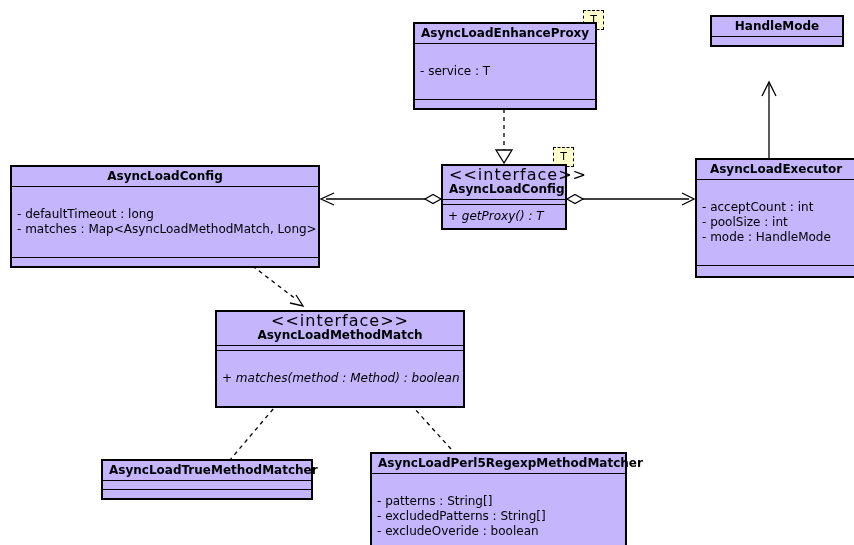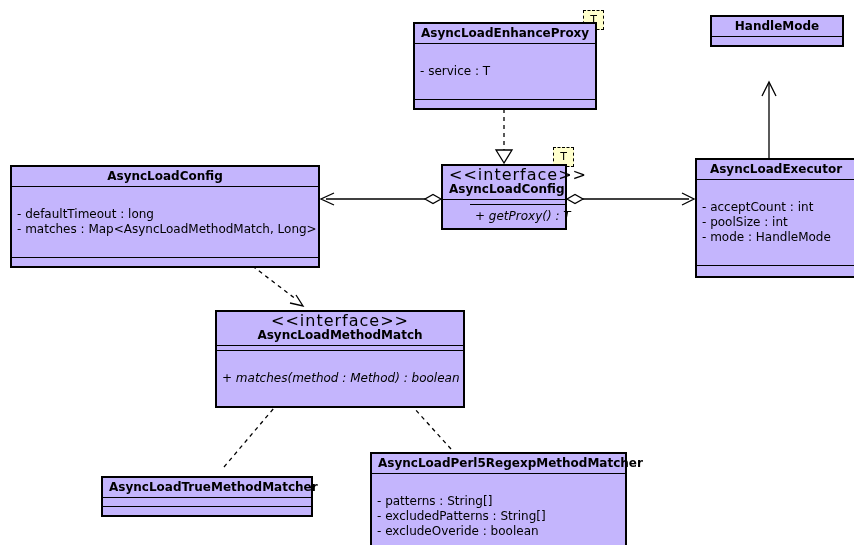--- a/index.html
+++ b/index.html
@@ -39,21 +39,21 @@
     letter-spacing: 1px;
     white-space: nowrap;
   }
   .members { padding: 20px 5px; }
   .member {
     font-size: 12px;
     line-height: 15px;
     white-space: nowrap;
   }
   .member.op { font-style: italic; }
-  .members.op-pad { padding: 4px 5px; margin-left: 27px; }
+  .members.op-pad { padding: 4px 5px; }
   .empty-xs { height: 4px; }
   .empty-s  { height: 8px; }
   .empty-m  { height: 10px; }
   .empty-l  { height: 12px; }
   .tparam {
     position: absolute;
     z-index: 1;
     box-sizing: border-box;
     width: 21px;
     height: 20px;
@@ -167,21 +167,21 @@
     <div class="compartment title">
       <div class="stereotype">&lt;&lt;interface&gt;&gt;</div>
       <div class="cls-name">AsyncLoadMethodMatch</div>
     </div>
     <div class="compartment empty-xs"></div>
     <div class="compartment members">
       <div class="member op">+ matches(method : Method) : boolean</div>
     </div>
   </div>
 
-  <div class="uml-class" style="left:101px; top:476px; width:212px;">
+  <div class="uml-class" style="left:101px; top:459px; width:212px;">
     <div class="compartment title">
       <div class="cls-name">AsyncLoadTrueMethodMatcher</div>
     </div>
     <div class="compartment empty-s"></div>
     <div class="compartment empty-s"></div>
   </div>
 
   <div class="uml-class" style="left:370px; top:452px; width:257px;">
     <div class="compartment title">
       <div class="cls-name">AsyncLoadPerl5RegexpMethodMatcher</div>

